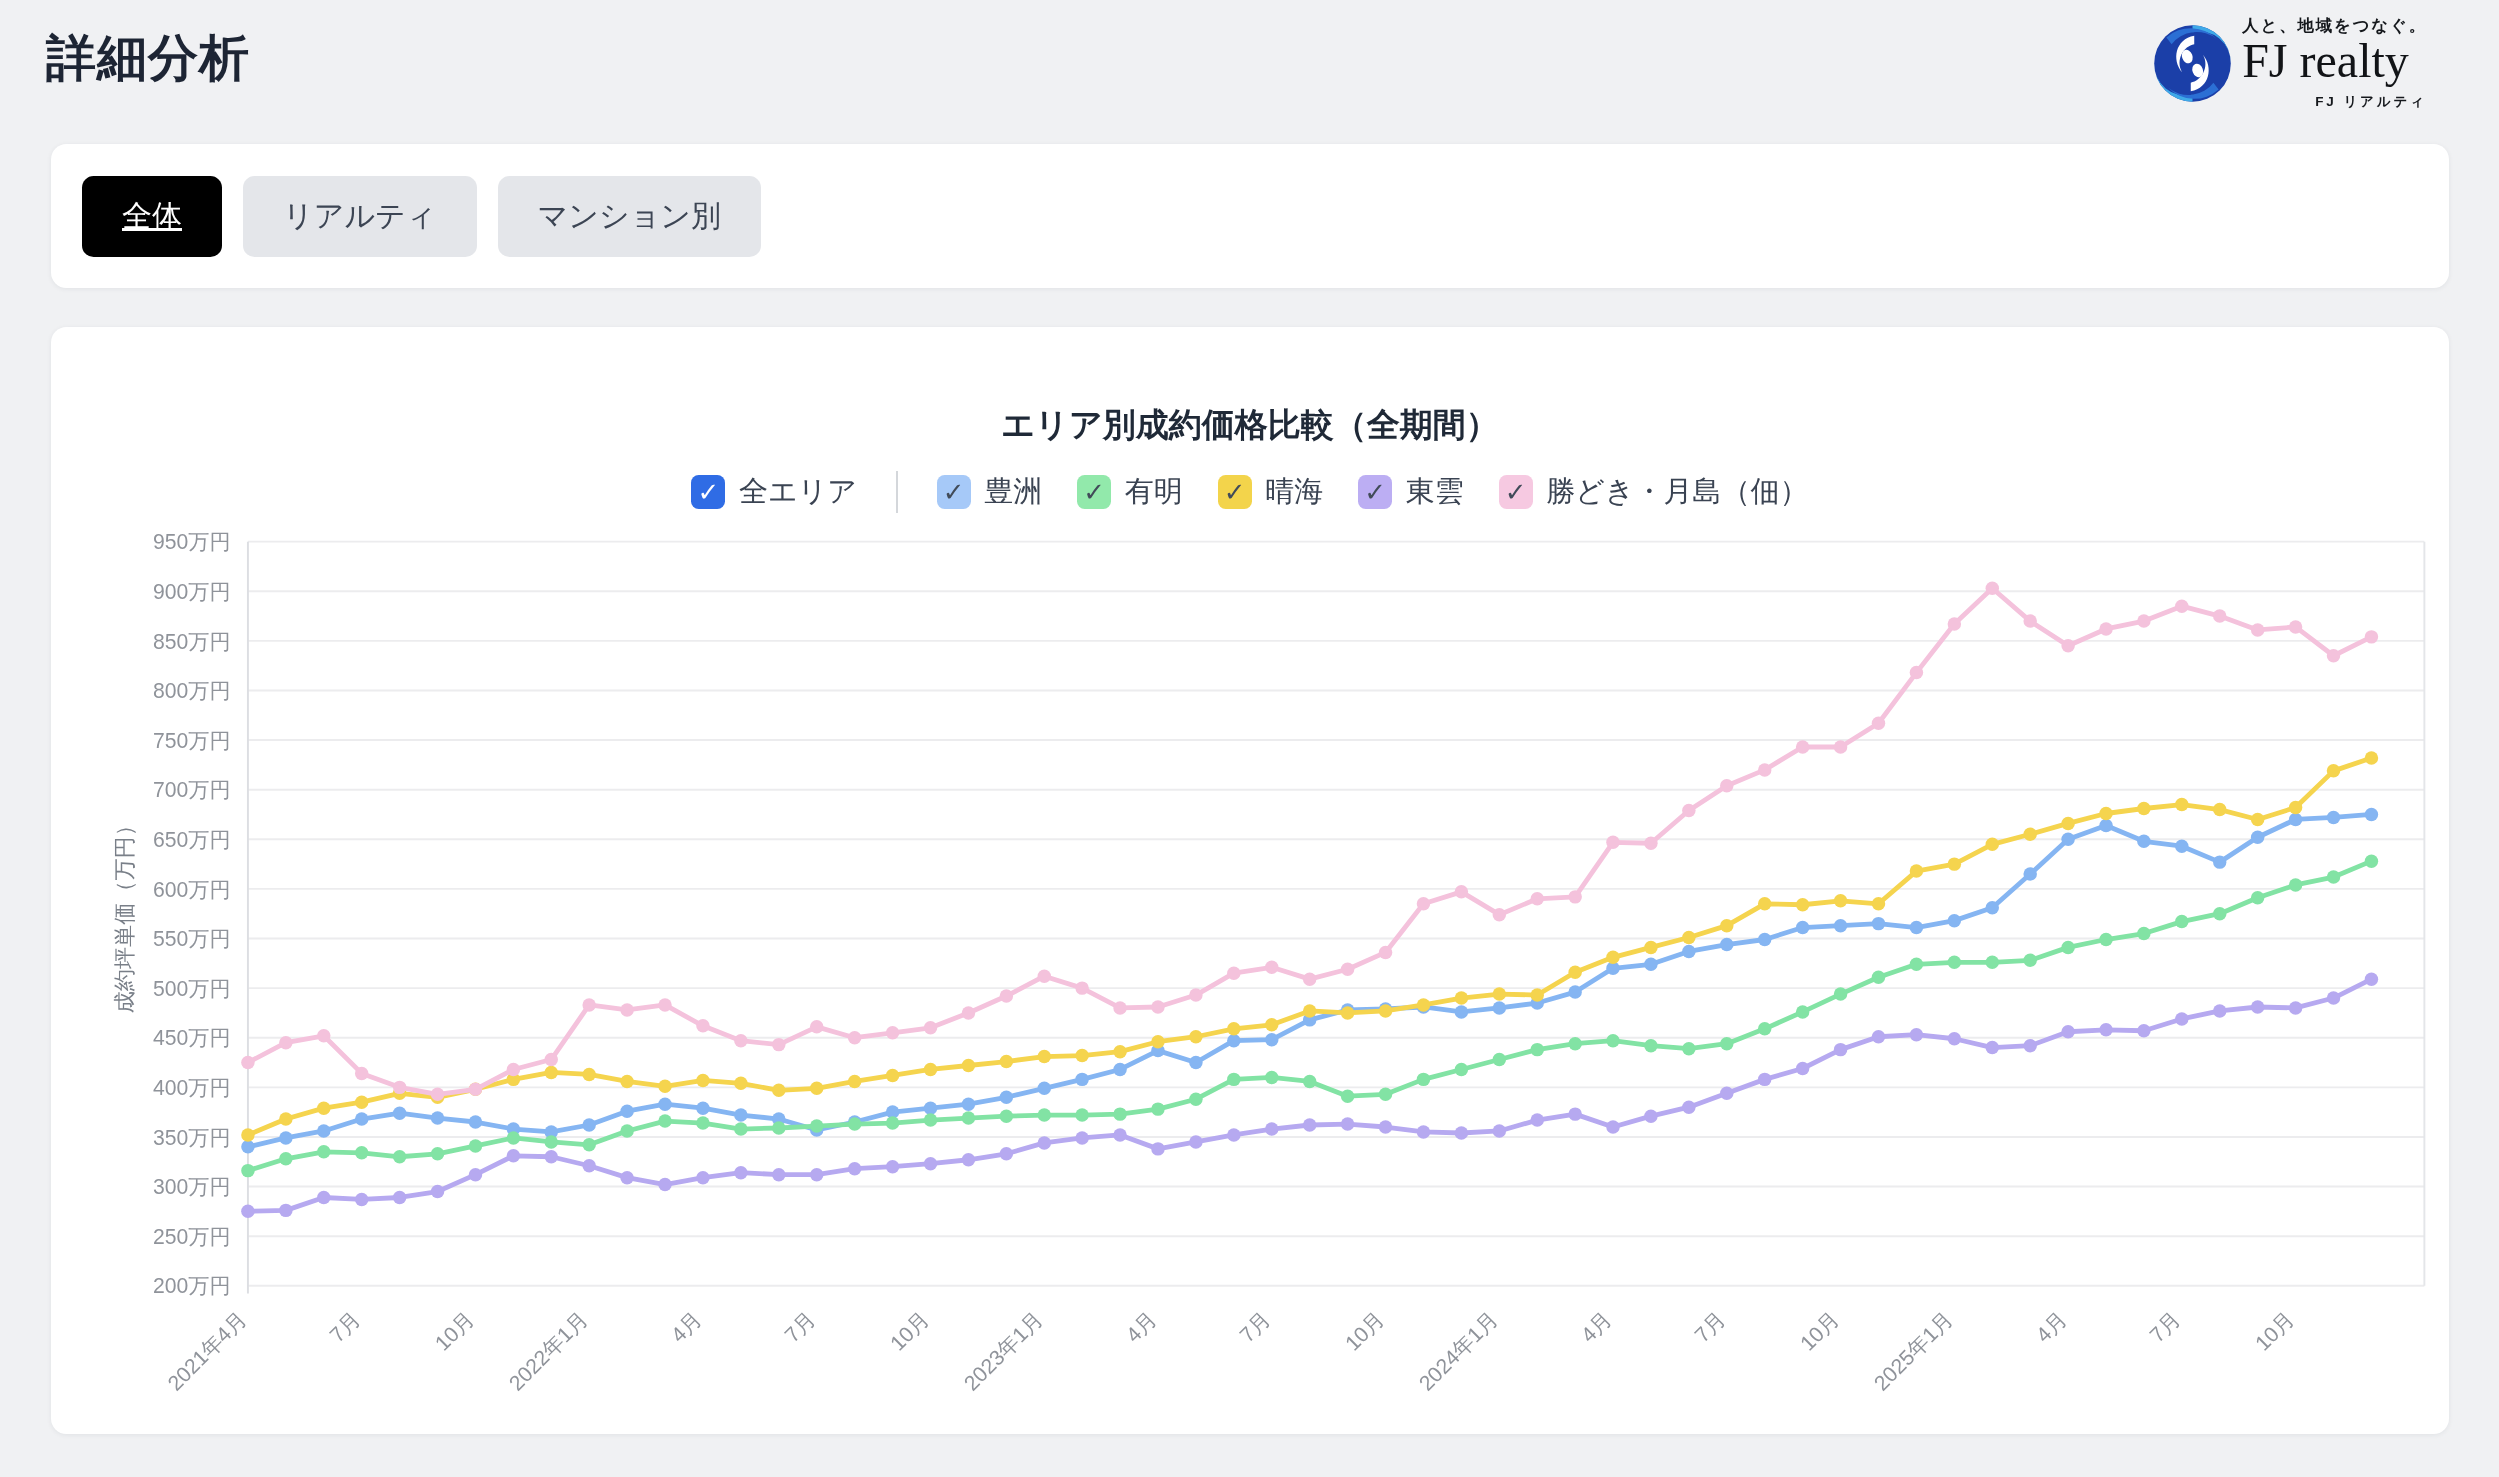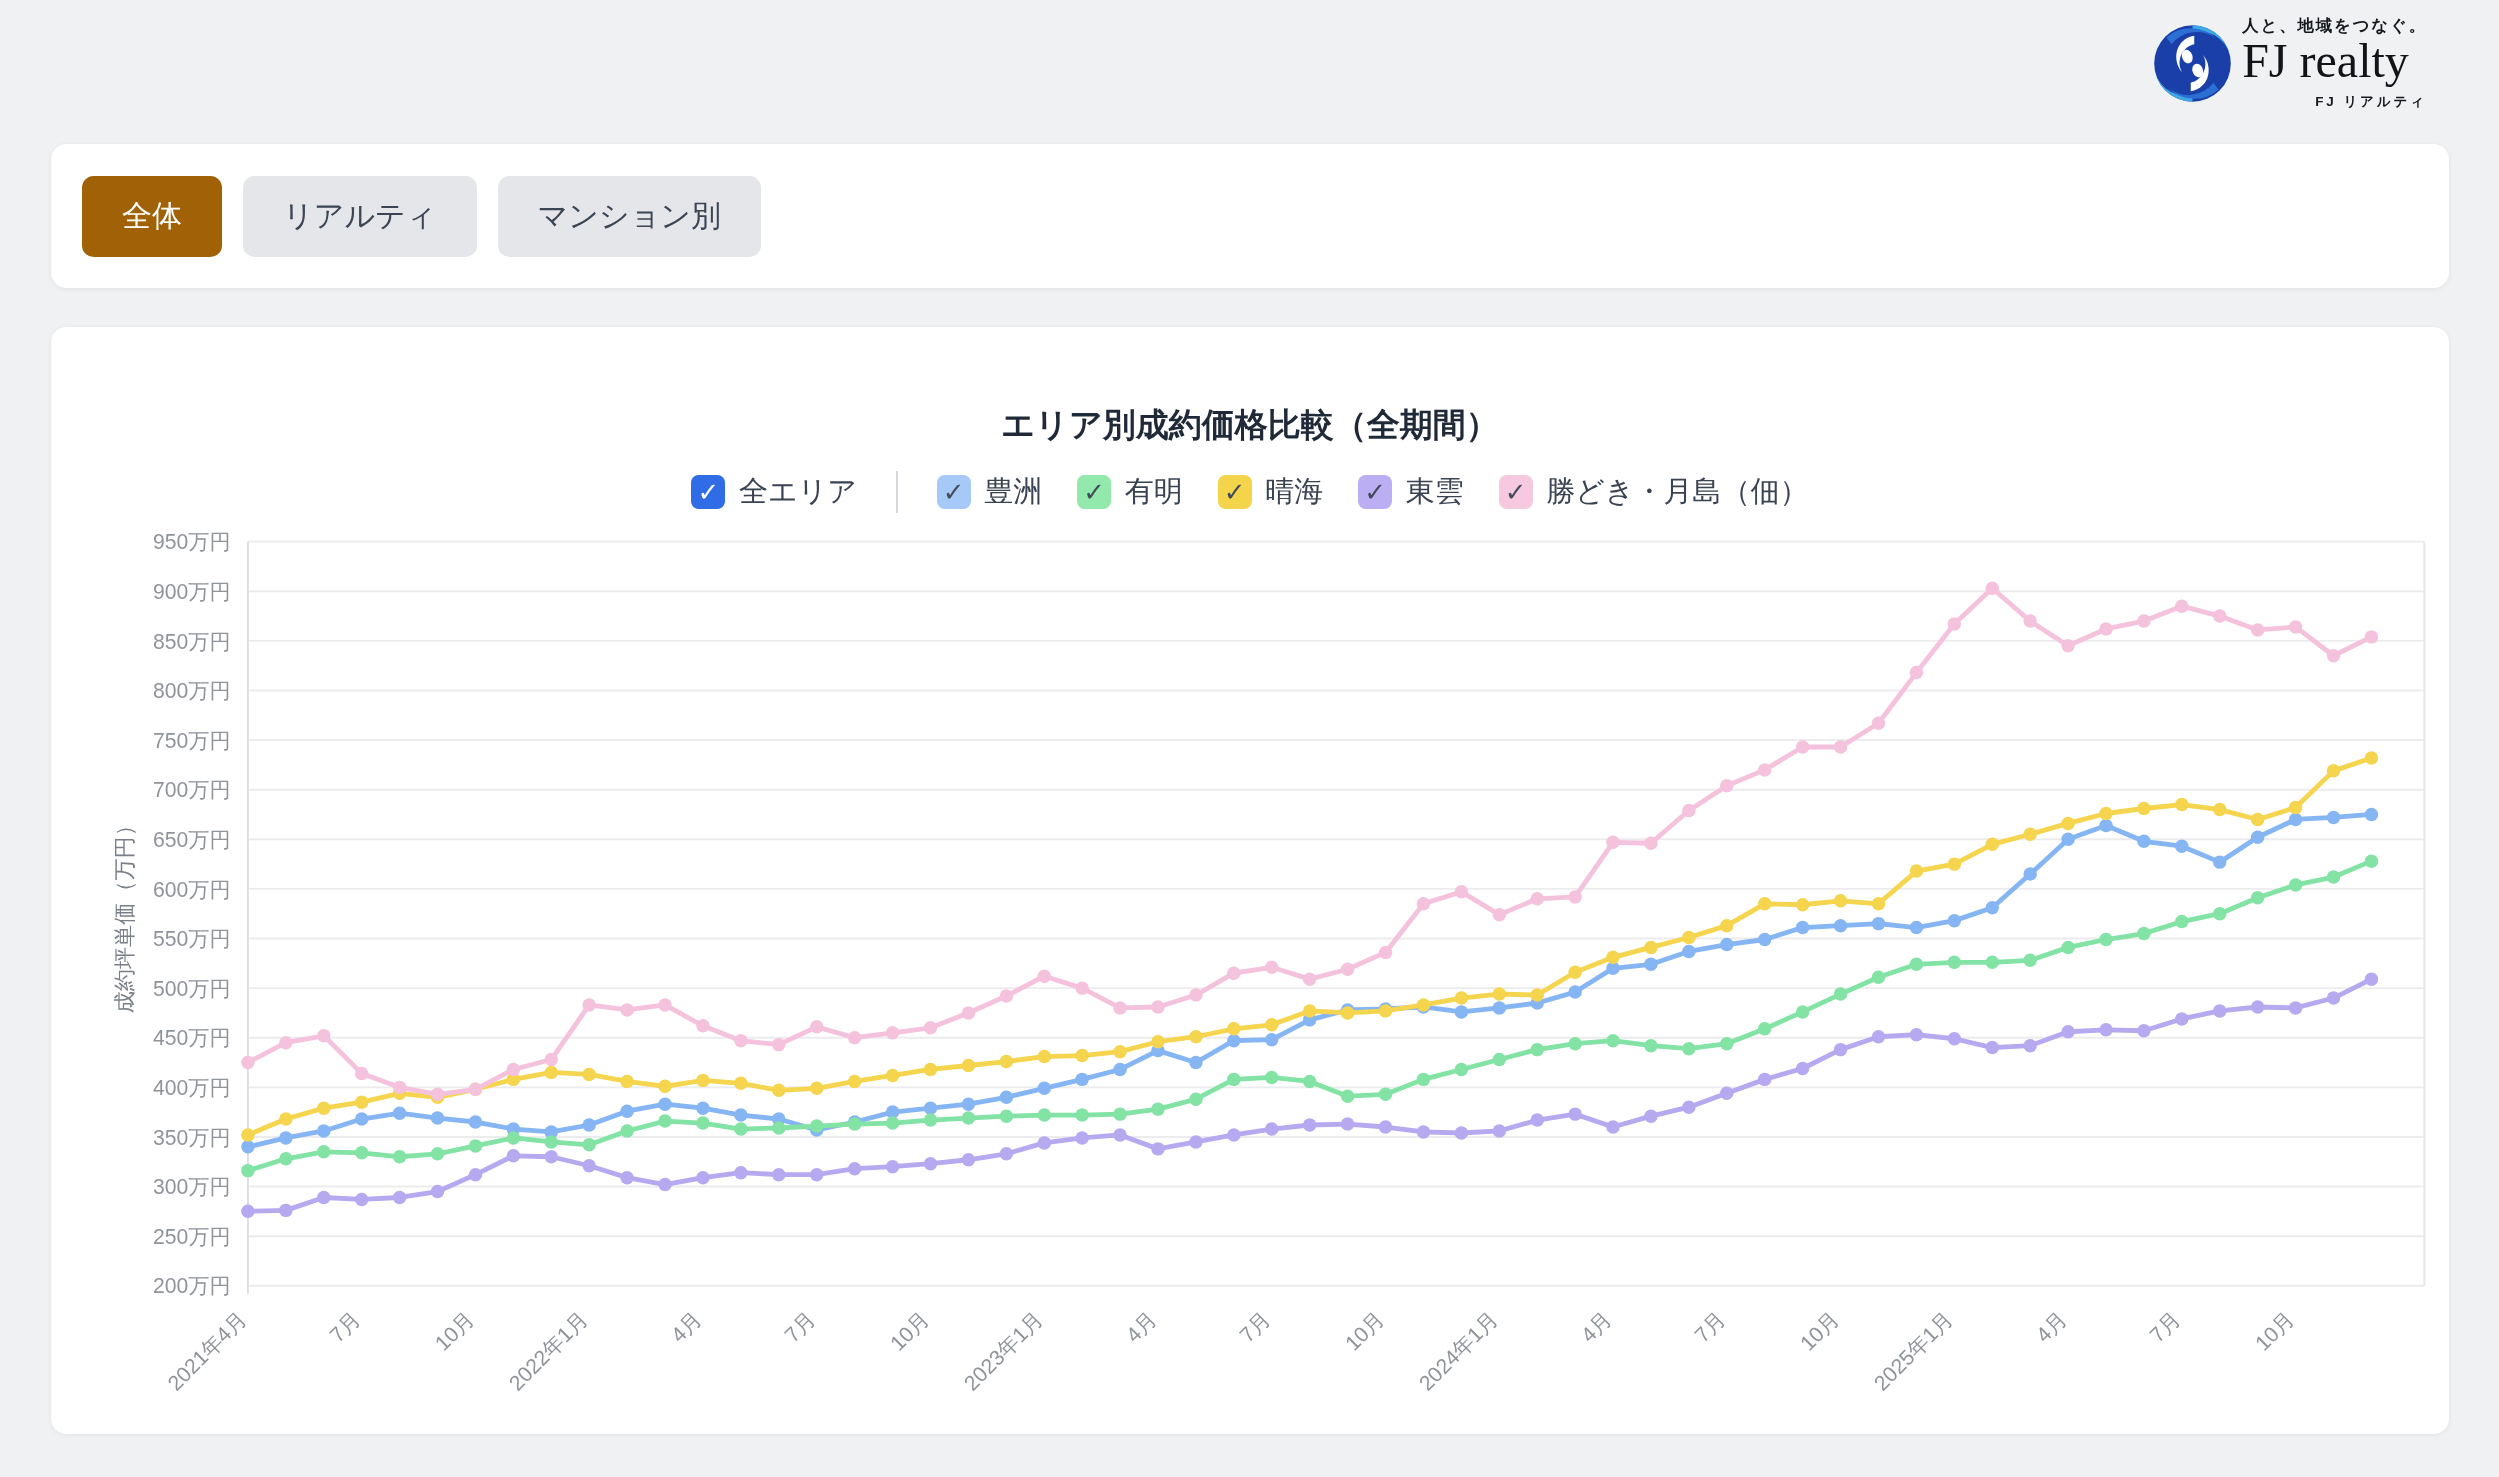--- a/index.html
+++ b/index.html
@@ -16,21 +16,21 @@
   .logo-brand { font-family:"Liberation Serif","DejaVu Serif",serif; font-size:48px; color:#121417; line-height:1.0; }
   .logo-sub { font-size:13.5px; font-weight:700; color:#15181c; letter-spacing:2.9px; align-self:flex-end; margin-top:8px; }
 
   .tabbar-card { margin:0 51px; height:144px; background:#ffffff; border-radius:15.4px;
     box-shadow:0 1px 4.8px rgba(30,40,60,.07); display:flex; align-items:center;
     justify-content:space-between; padding:0 31px; }
   .tab-group { display:flex; align-items:center; gap:21px; }
   .btn { height:81px; border:none; border-radius:11.6px; font-size:30px; padding:0 40px;
     background:#e4e6ea; color:#3c4554; cursor:pointer; white-space:nowrap;
     font-family:"Liberation Sans","DejaVu Sans",sans-serif; }
-  .btn.active-blue { background:#a16207; color:#ffffff; }
+  .btn.active-blue { background:#000000; color:#ffffff;text-decoration:underline; }
   .btn.active-green { background:#4ca355; color:#ffffff; border:3.9px solid #2c6be8;
     box-shadow:inset 0 0 0 1.9px rgba(20,90,40,.35); }
 
   .chart-card { margin:39px 51px 0; height:1107px; background:#ffffff; border-radius:15.4px;
     box-shadow:0 1px 4.8px rgba(30,40,60,.07); position:relative; }
   .chart-title { text-align:center; padding-top:76px; font-size:33px; font-weight:700; color:#1f2937; }
   .legend-row { display:flex; justify-content:center; align-items:center; gap:35px;
     margin-top:23px; font-size:29px; color:#3a4352; position:relative; z-index:2; }
   .legend-item { display:flex; align-items:center; gap:13.5px; cursor:pointer; }
   .checkbox { width:34px; height:34px; border-radius:7.7px; display:flex; align-items:center;
@@ -39,20 +39,21 @@
   .legend-divider { width:1.9px; height:42px; background:#d4d7db; margin:0 3.9px; }
 
   .chart-svg { position:absolute; left:0; top:0; width:2398px; height:1107px; z-index:1; }
   .chart-svg text.tick { font-size:22px; fill:#8f939a; font-family:"Liberation Sans","DejaVu Sans",sans-serif; }
   .chart-svg text.ytitle { font-size:23px; fill:#797f88; font-family:"Liberation Sans","DejaVu Sans",sans-serif; }
 </style>
 </head>
 <body>
 
 <div class="header">
+  <div class="page-title">詳細分析</div>
   <div class="logo">
     <svg class="logo-icon" viewBox="0 0 100 100">
       <circle cx="50" cy="50" r="44" fill="#1b3fa8"></circle>
       <path d="M50 6 A44 44 0 0 1 94 50 A36 36 0 0 0 50 14 Z" fill="#3fa9e8"></path>
       <path d="M50 94 A44 44 0 0 1 6 50 A36 36 0 0 0 50 86 Z" fill="#3fa9e8"></path>
       <path d="M20 20 A42 42 0 0 1 78 22 A34 30 0 0 0 26 28 Z" fill="#2b6fd4"></path>
       <path d="M80 80 A42 42 0 0 1 22 78 A34 30 0 0 0 74 72 Z" fill="#2b6fd4"></path>
       <path d="M52 18 C30 22 26 46 38 60 C30 46 40 30 52 28 Z" fill="#ffffff"></path>
       <path d="M48 82 C70 78 74 54 62 40 C70 54 60 70 48 72 Z" fill="#ffffff"></path>
       <ellipse cx="44" cy="42" rx="6" ry="8" fill="#ffffff" transform="rotate(-20 44 42)"></ellipse>

